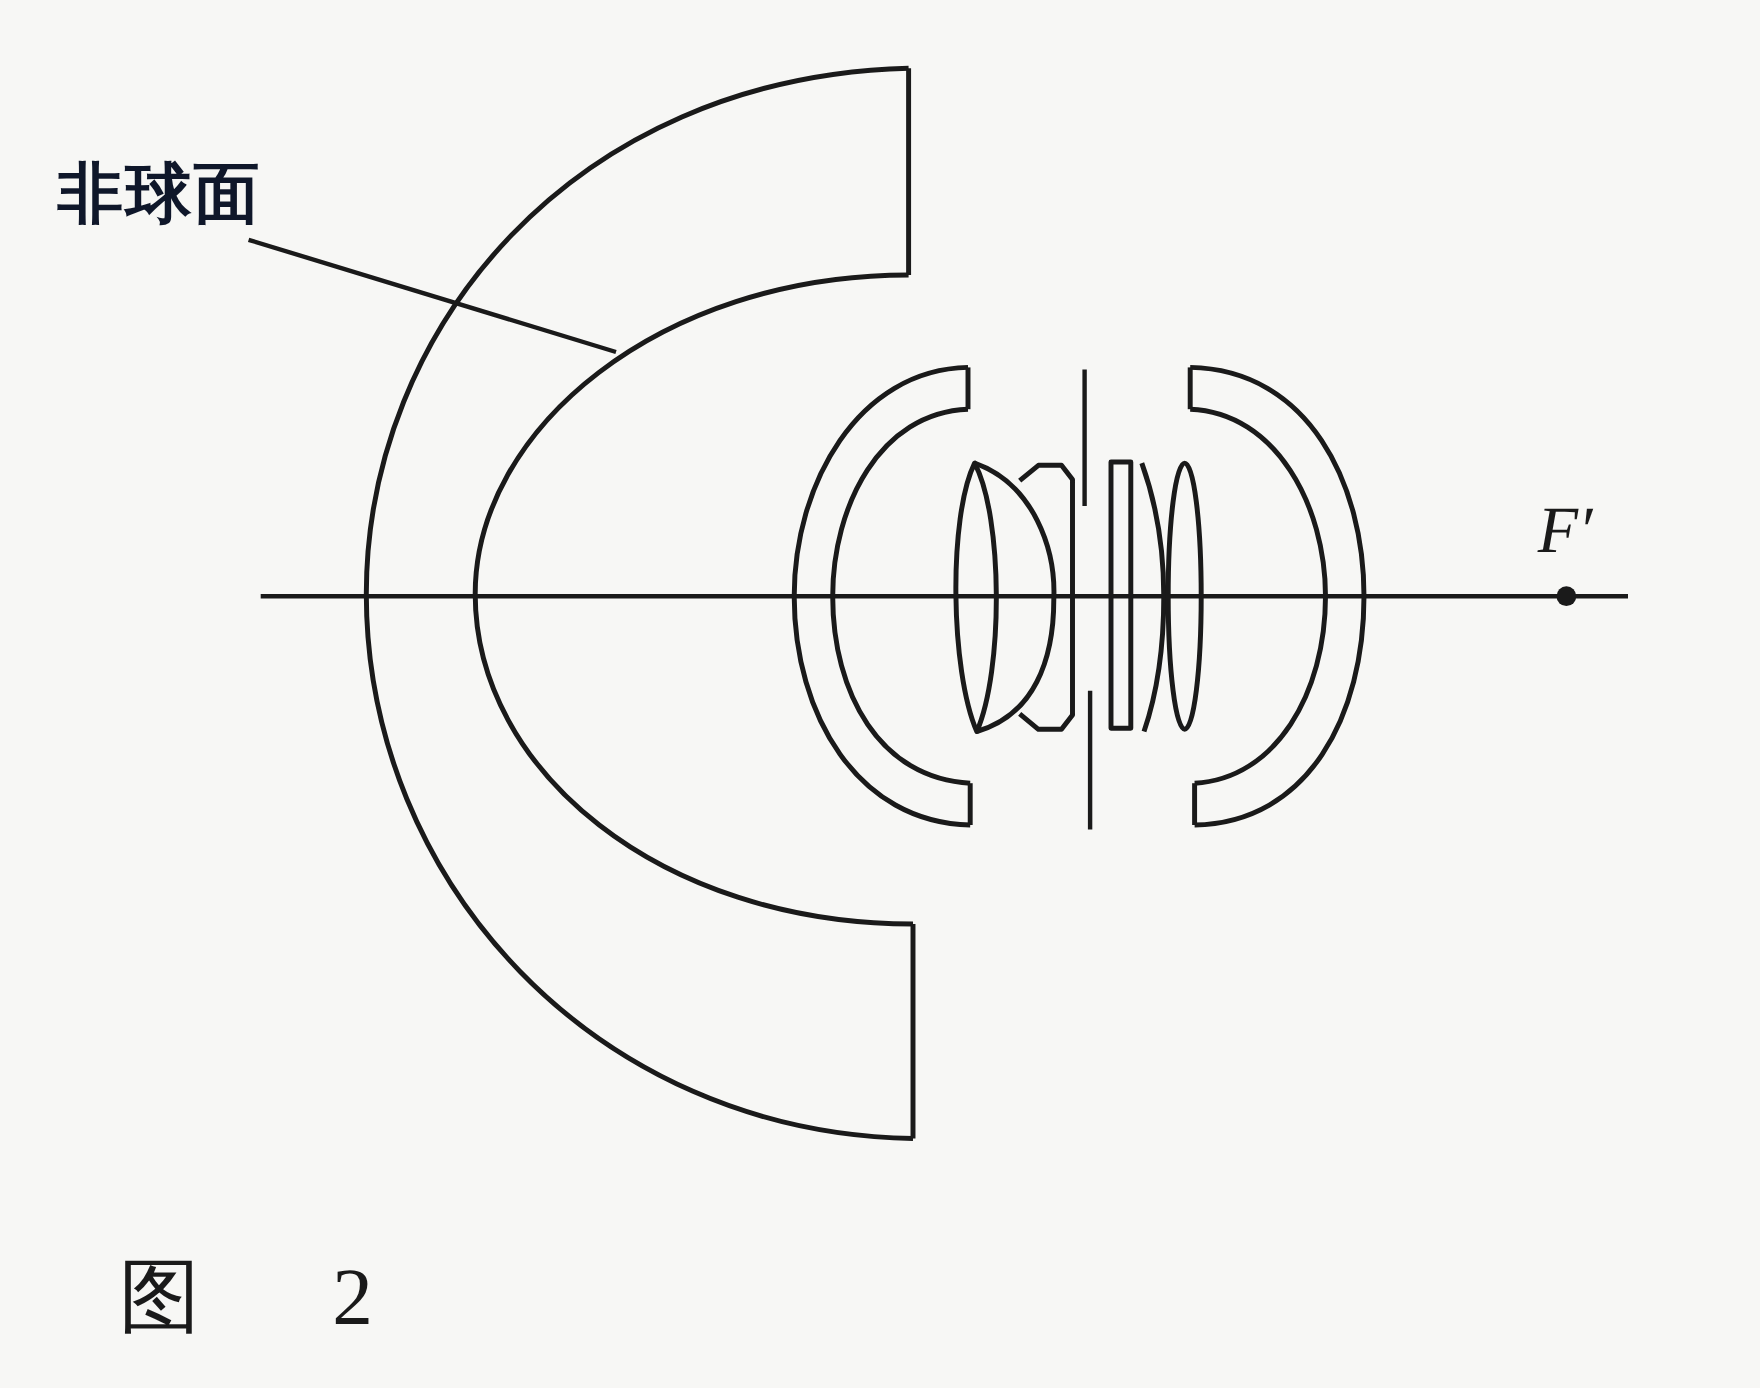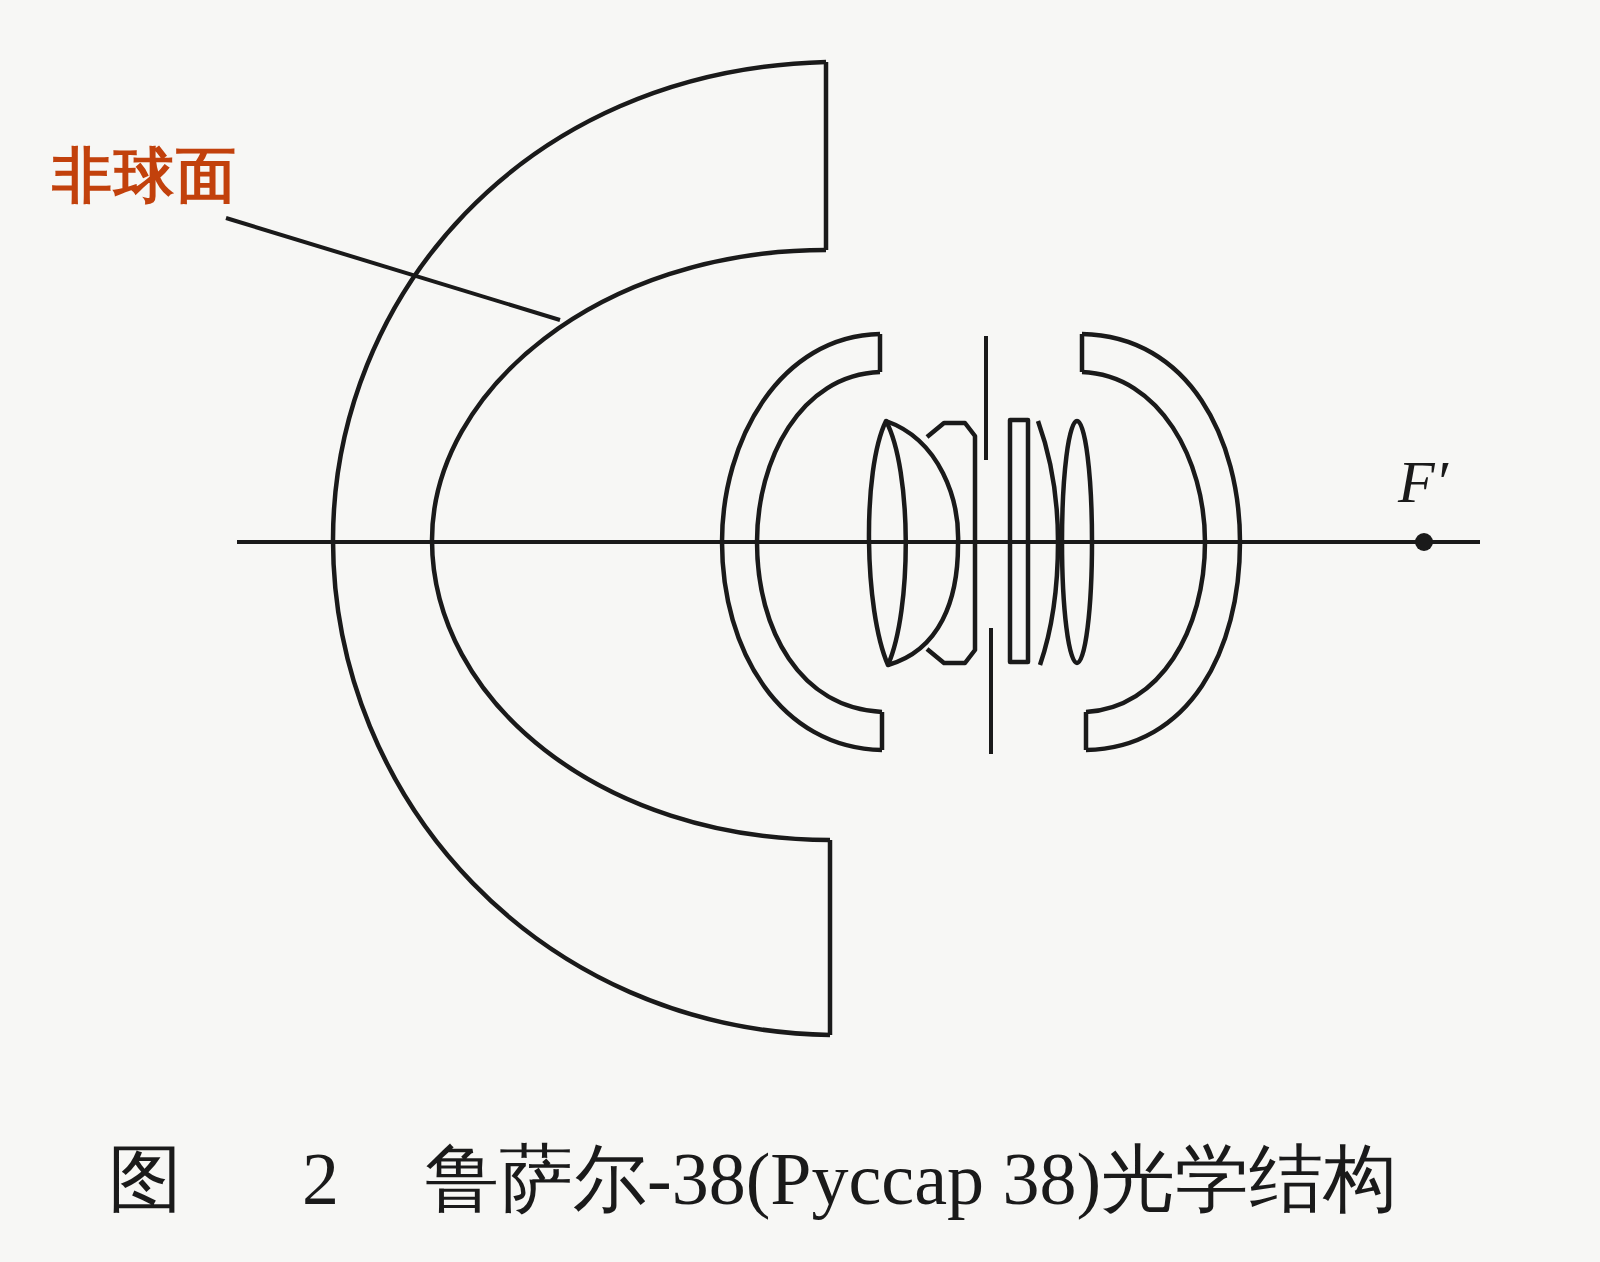--- a/index.html
+++ b/index.html
@@ -7,21 +7,21 @@
       width: 1600px; height: 1262px;
       background: #f7f7f5;
       position: relative;
       overflow: hidden;
       font-family: "DejaVu Serif", "Liberation Serif", serif;
     }
     #diagram { position: absolute; left: 0; top: 0; }
     .lbl-aspheric {
       position: absolute; left: 52px; top: 136px;
       font-family: Liberation Sans, sans-serif;
-      font-size: 60px; font-weight: bold; color: #c2410c;
+      font-size: 60px; font-weight: bold; color: #0f172a;
       letter-spacing: 2px;
     }
     .lbl-focal {
       position: absolute; left: 1398px; top: 448px;
       font-family: "Liberation Serif", serif;
       font-style: italic; font-size: 60px; color: #1a1a1a;
     }
     .caption {
       position: absolute; left: 108px; top: 1130px;
       font-family: "Liberation Serif", "DejaVu Serif", serif;
@@ -83,14 +83,13 @@
   </g>
 </svg>
 
 <div class="lbl-aspheric">非球面</div>
 
 <div class="lbl-focal">F′</div>
 
 <div class="caption">
   <span class="fig">图</span>
   <span class="num">2</span>
-  <span class="title">鲁萨尔-38(Pyccap 38)光学结构</span>
 </div>
 
 </body></html>

